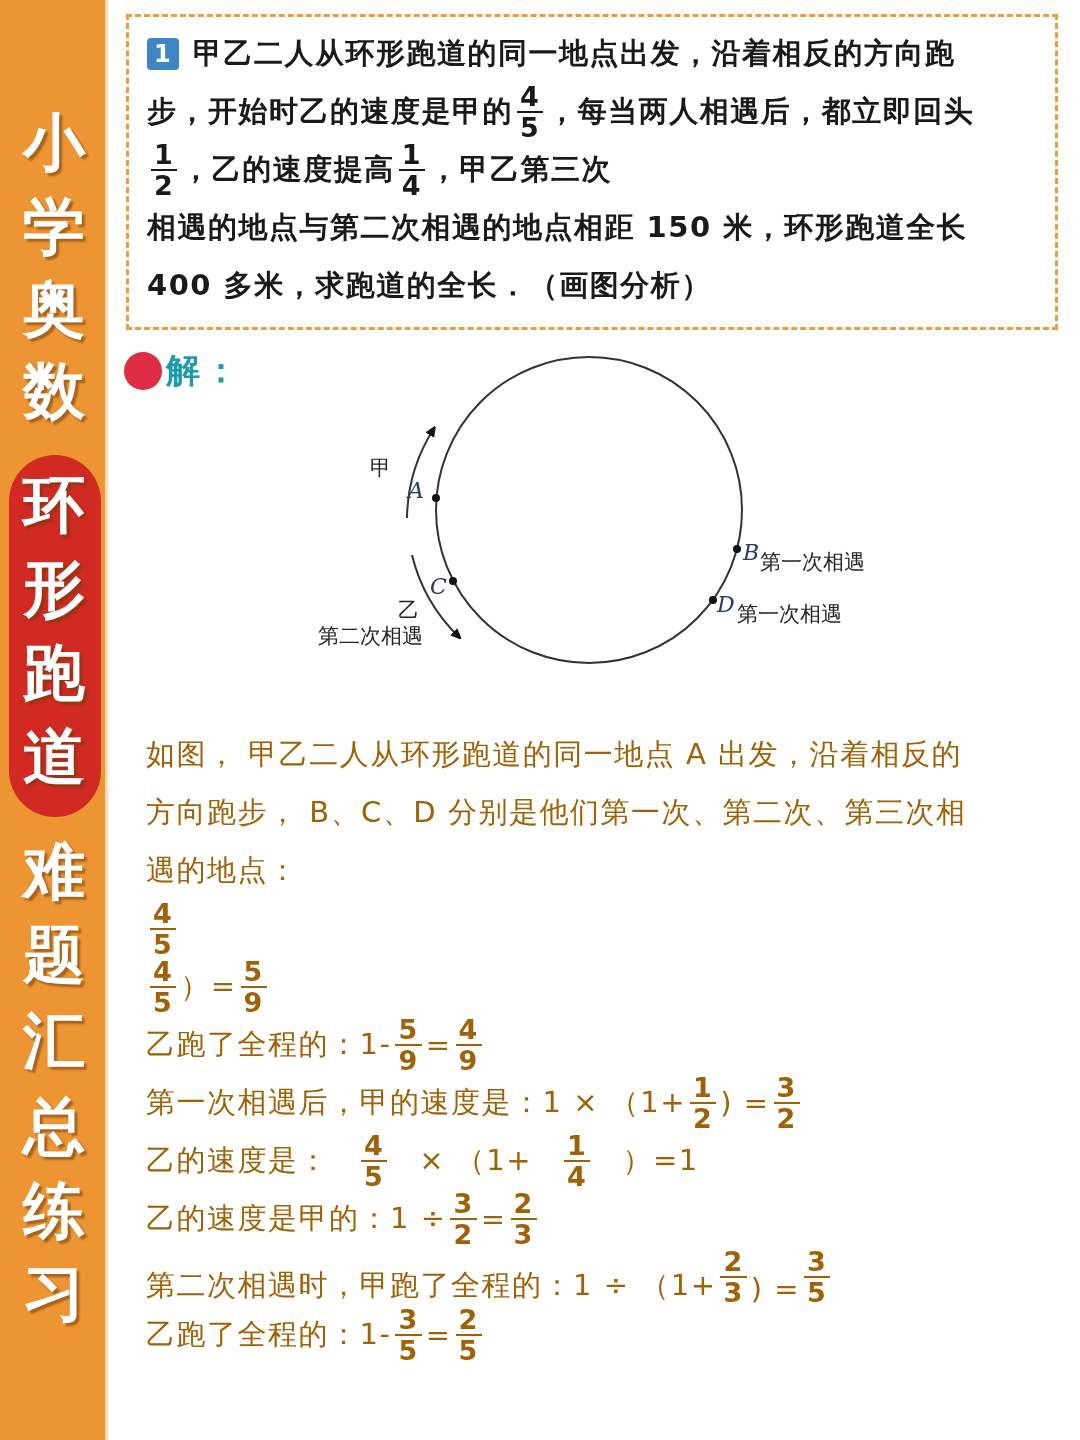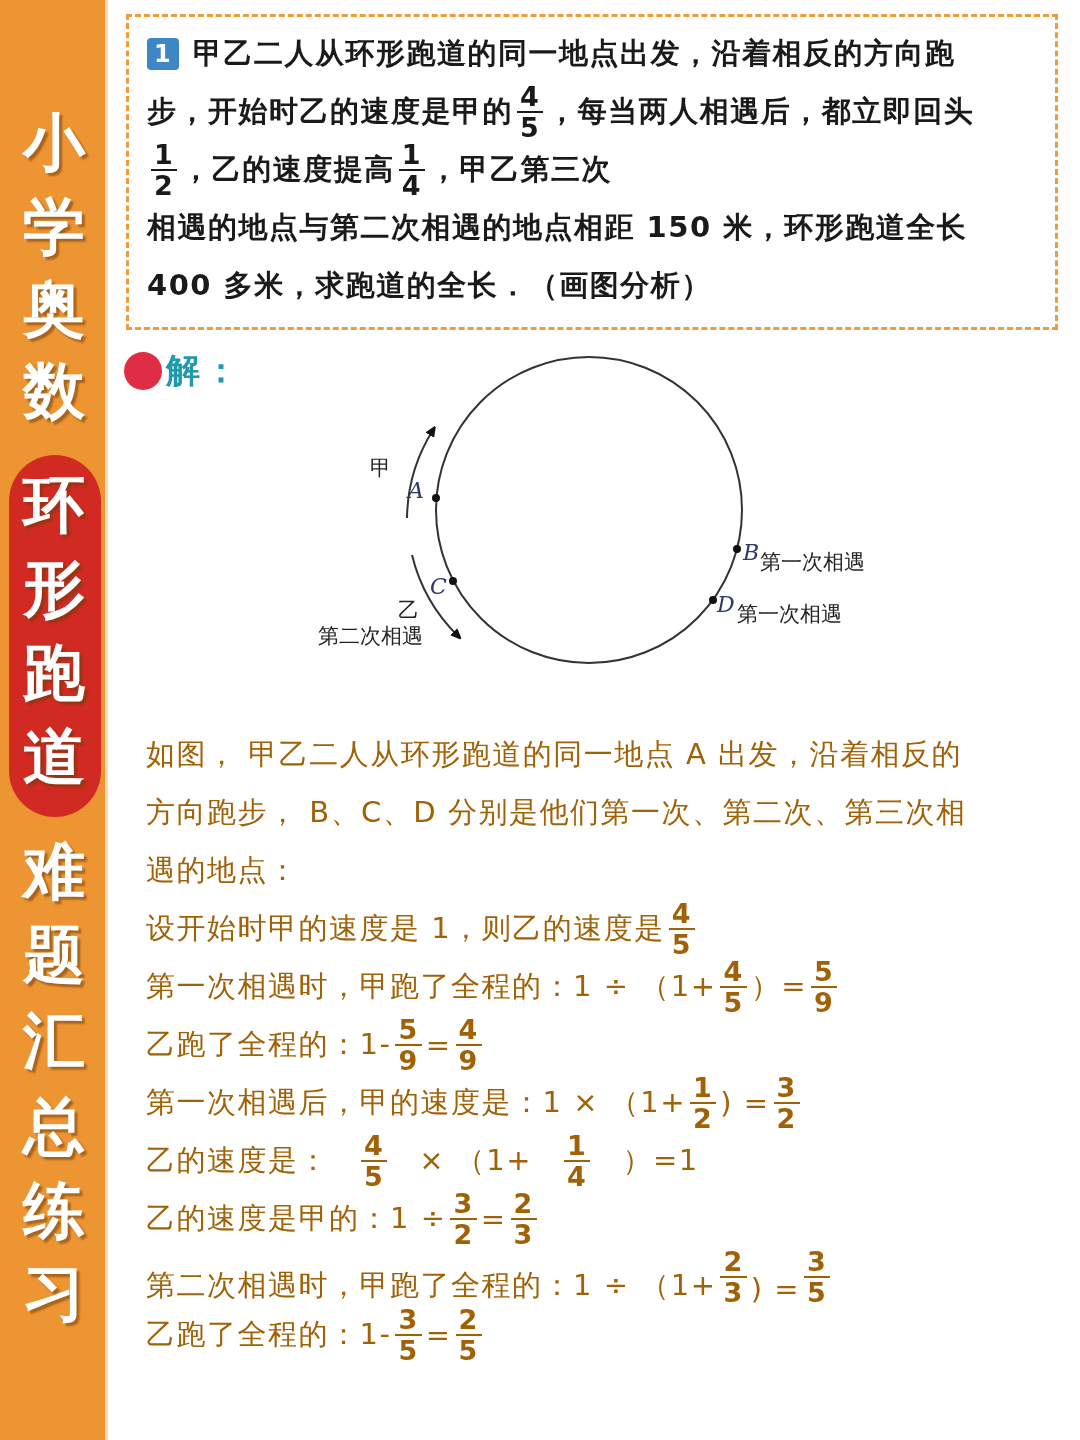--- a/index.html
+++ b/index.html
@@ -169,31 +169,29 @@
   <span class="ptlabel" style="left:417px; top:252px">D</span>
   <span class="dlabel" style="left:437px; top:260px">第一次相遇</span>
 </div>
 
 <div class="ex-line" style="top:726px">如图，  甲乙二人从环形跑道的同一地点 A 出发，沿着相反的</div>
 <div class="ex-line" style="top:784px">方向跑步， B、C、D 分别是他们第一次、第二次、第三次相</div>
 <div class="ex-line" style="top:842px">遇的地点：</div>
 
 <div class="ex-line" style="top:900px">
     <span class="segs" style="display: inline-flex; align-items: center;">
-      <span>设开始时甲的速度是 1，则乙的速度是</span>
       <span class="frac">
         <span class="n">4</span>
         <span class="bar"></span>
         <span class="d">5</span>
       </span>
     </span>
   </div>
 <div class="ex-line" style="top:958px">
     <span class="segs" style="display: inline-flex; align-items: center;">
-      <span>第一次相遇时，甲跑了全程的：1 ÷ （1+</span>
       <span class="frac">
         <span class="n">4</span>
         <span class="bar"></span>
         <span class="d">5</span>
       </span>
       <span>）=</span>
       <span class="frac">
         <span class="n">5</span>
         <span class="bar"></span>
         <span class="d">9</span>

